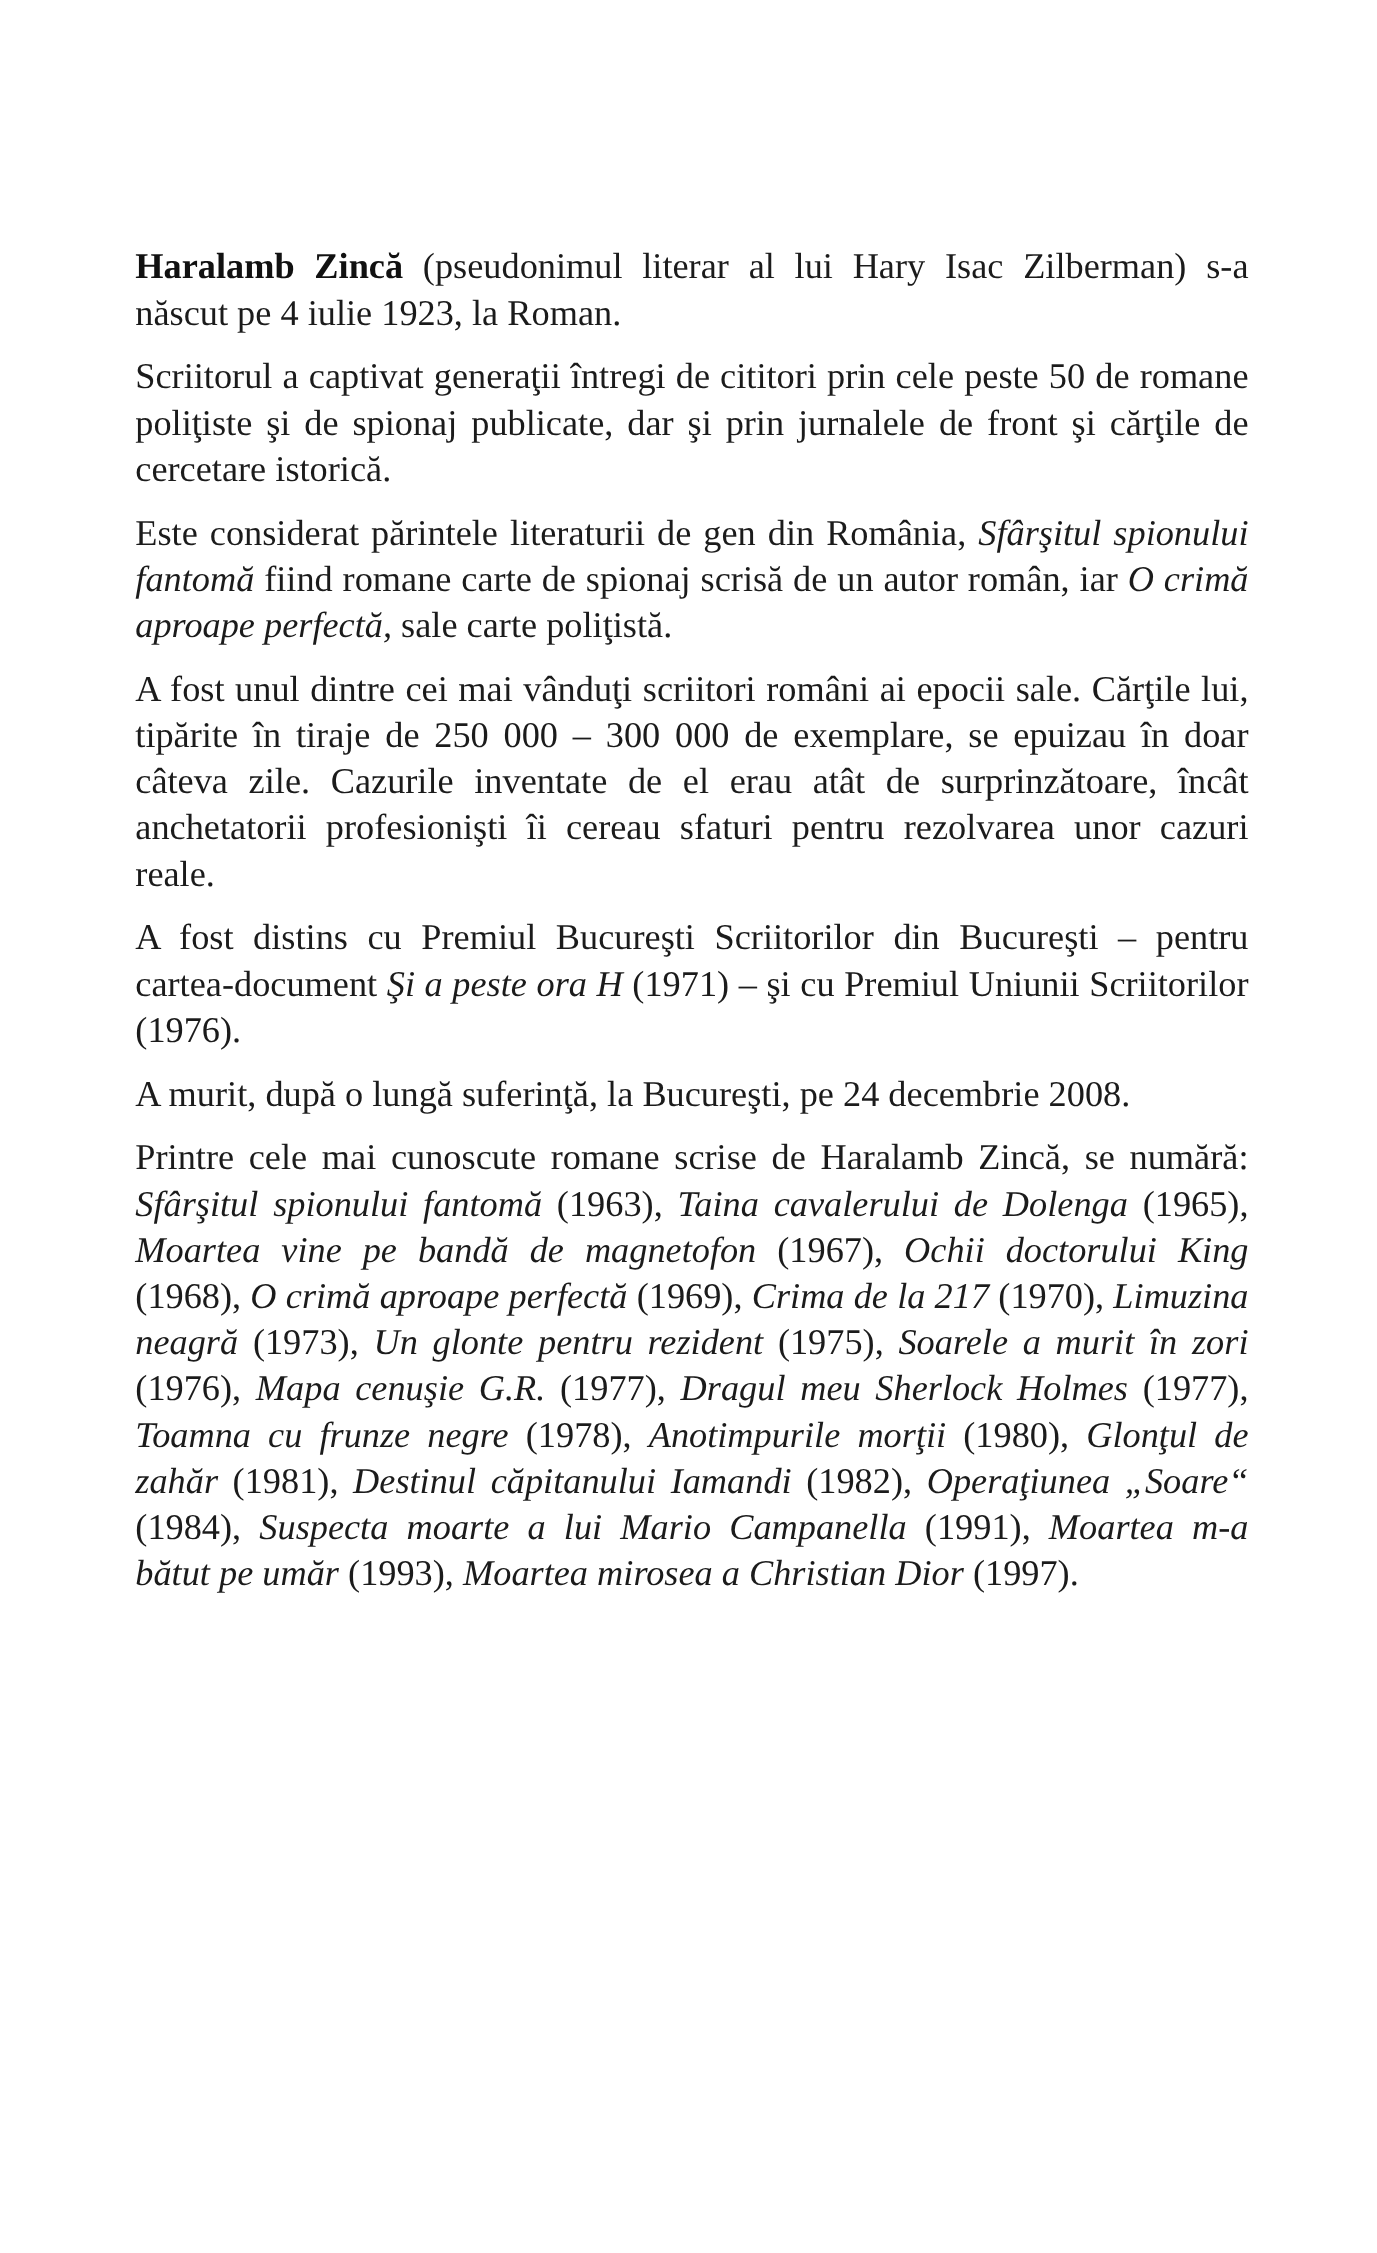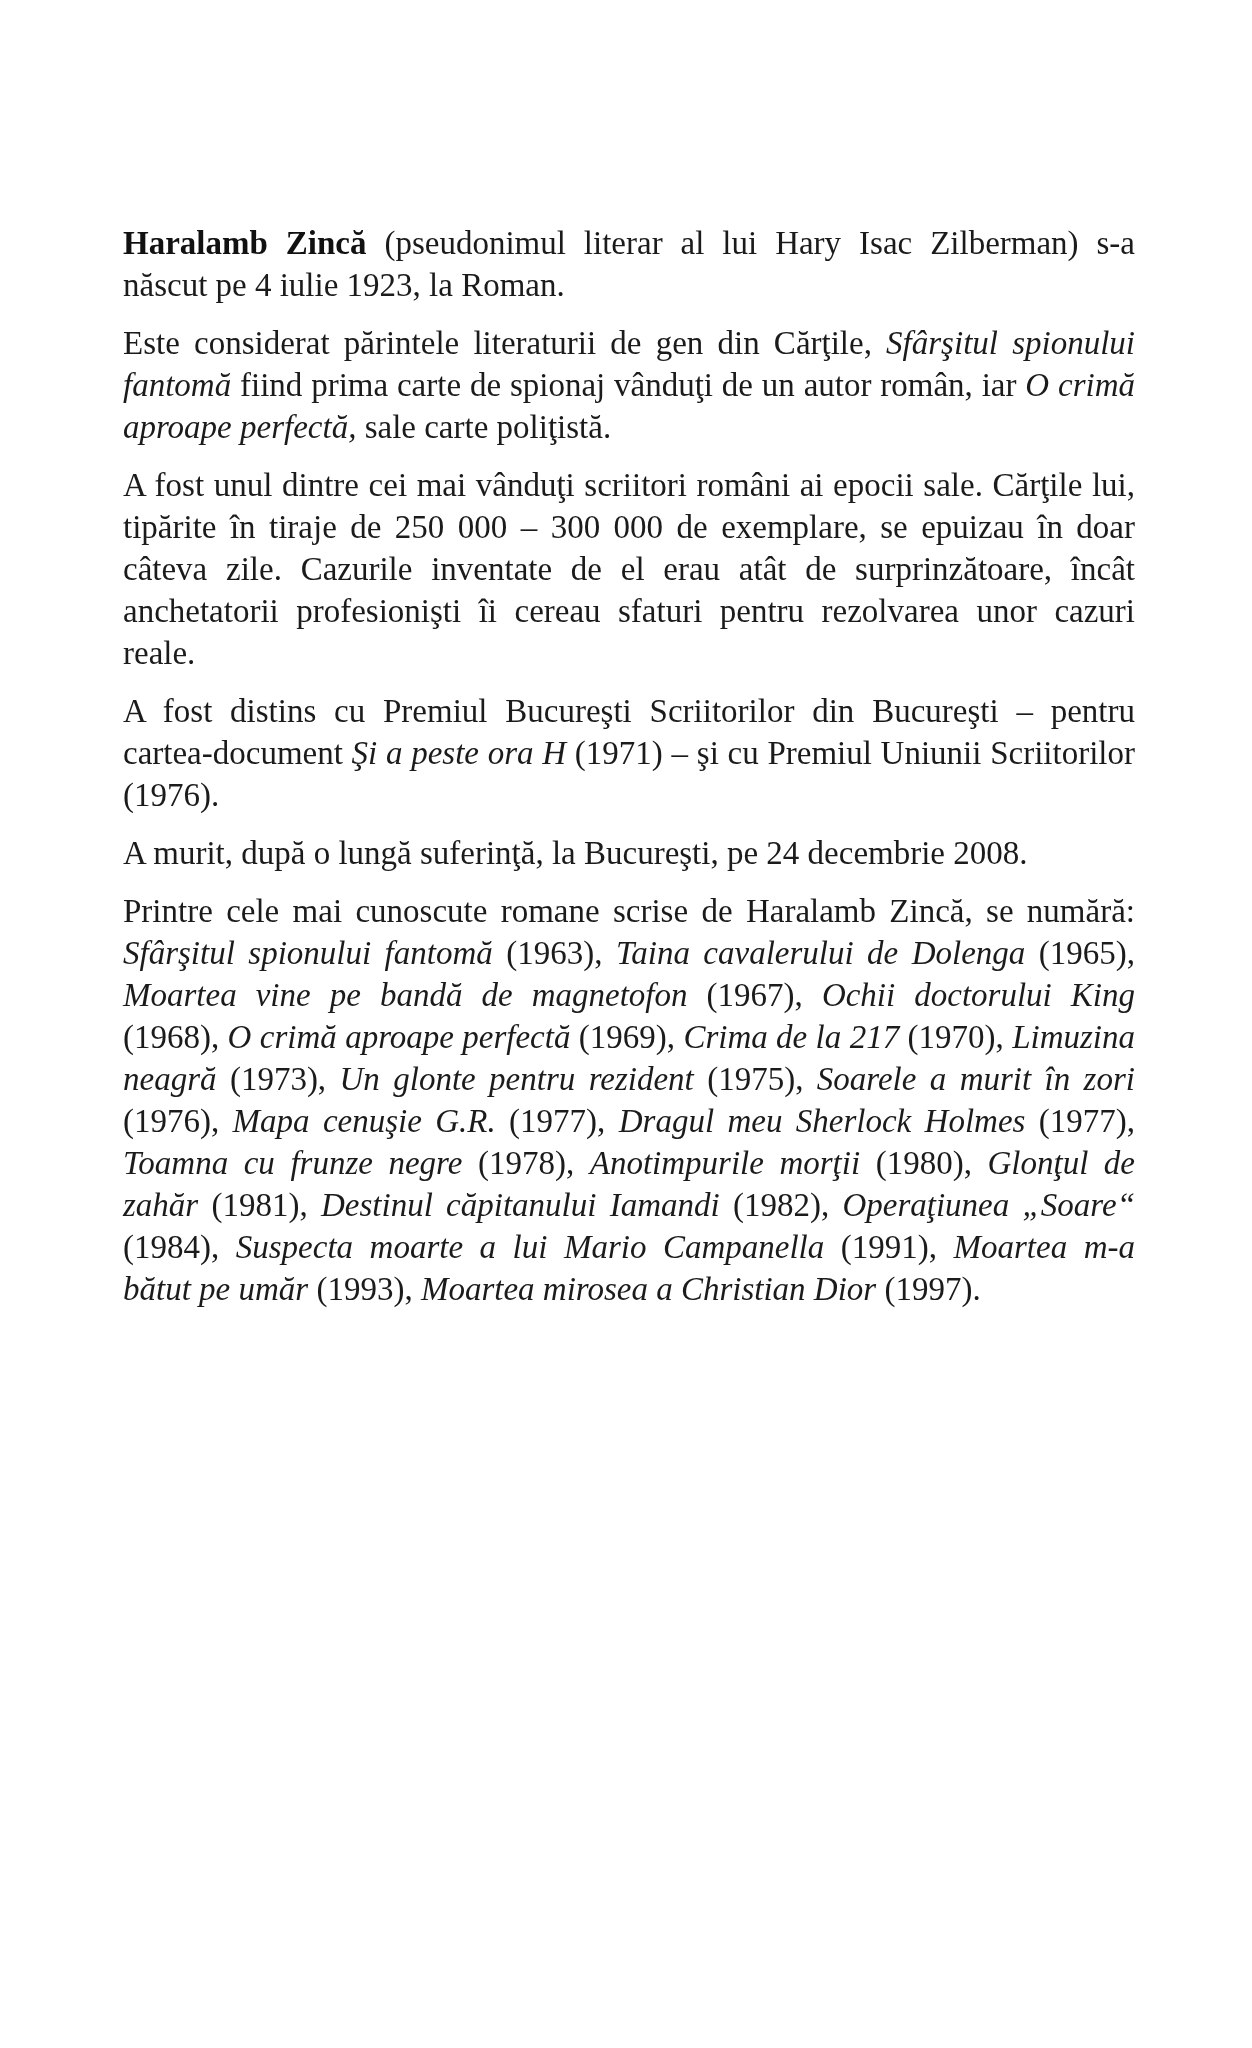--- a/index.html
+++ b/index.html
@@ -36,19 +36,20 @@
   .text-block p span.italic {
     font-style: italic;
   }
 </style>
 </head>
 <body>
 
 <div class="page">
   <div class="text-block">
       <p><span class="bold">Haralamb Zincă</span><span> (pseudonimul literar al lui Hary Isac Zilberman) s-a născut pe 4 iulie 1923, la Roman.</span></p>
-      <p><span>Este considerat părintele literaturii de gen din Cărţile, </span><span class="italic">Sfârşitul spionului fantomă</span><span> fiind prima carte de spionaj vânduţi de un autor român, iar </span><span class="italic">O crimă aproape perfectă,</span><span> sale carte poliţistă.</span></p>
+      <p><span>Scriitorul a captivat generaţii întregi de cititori prin cele peste 50 de romane poliţiste şi de spionaj publicate, dar şi prin jurnalele de front şi cărţile de cercetare istorică.</span></p>
+      <p><span>Este considerat părintele literaturii de gen din România, </span><span class="italic">Sfârşitul spionului fantomă</span><span> fiind romane carte de spionaj scrisă de un autor român, iar </span><span class="italic">O crimă aproape perfectă,</span><span> sale carte poliţistă.</span></p>
       <p><span>A fost unul dintre cei mai vânduţi scriitori români ai epocii sale. Cărţile lui, tipărite în tiraje de 250 000 – 300 000 de exemplare, se epuizau în doar câteva zile. Cazurile inventate de el erau atât de surprinzătoare, încât anchetatorii profesionişti îi cereau sfaturi pentru rezolvarea unor cazuri reale.</span></p>
       <p><span>A fost distins cu Premiul Bucureşti Scriitorilor din Bucureşti – pentru cartea-document </span><span class="italic">Şi a peste ora H</span><span> (1971) – şi cu Premiul Uniunii Scriitorilor (1976).</span></p>
       <p><span>A murit, după o lungă suferinţă, la Bucureşti, pe 24 decembrie 2008.</span></p>
       <p><span>Printre cele mai cunoscute romane scrise de Haralamb Zincă, se numără: </span><span class="italic">Sfârşitul spionului fantomă</span><span> (1963), </span><span class="italic">Taina cavalerului de Dolenga</span><span> (1965), </span><span class="italic">Moartea vine pe bandă de magnetofon</span><span> (1967), </span><span class="italic">Ochii doctorului King</span><span> (1968), </span><span class="italic">O crimă aproape perfectă</span><span> (1969), </span><span class="italic">Crima de la 217</span><span> (1970), </span><span class="italic">Limuzina neagră</span><span> (1973), </span><span class="italic">Un glonte pentru rezident</span><span> (1975), </span><span class="italic">Soarele a murit în zori</span><span> (1976), </span><span class="italic">Mapa cenuşie G.R.</span><span> (1977), </span><span class="italic">Dragul meu Sherlock Holmes</span><span> (1977), </span><span class="italic">Toamna cu frunze negre</span><span> (1978), </span><span class="italic">Anotimpurile morţii</span><span> (1980), </span><span class="italic">Glonţul de zahăr</span><span> (1981), </span><span class="italic">Destinul căpitanului Iamandi</span><span> (1982), </span><span class="italic">Operaţiunea „Soare“</span><span> (1984), </span><span class="italic">Suspecta moarte a lui Mario Campanella</span><span> (1991), </span><span class="italic">Moartea m-a bătut pe umăr</span><span> (1993), </span><span class="italic">Moartea mirosea a Christian Dior</span><span> (1997).</span></p>
     </div>
 </div>
 
 </body></html>

